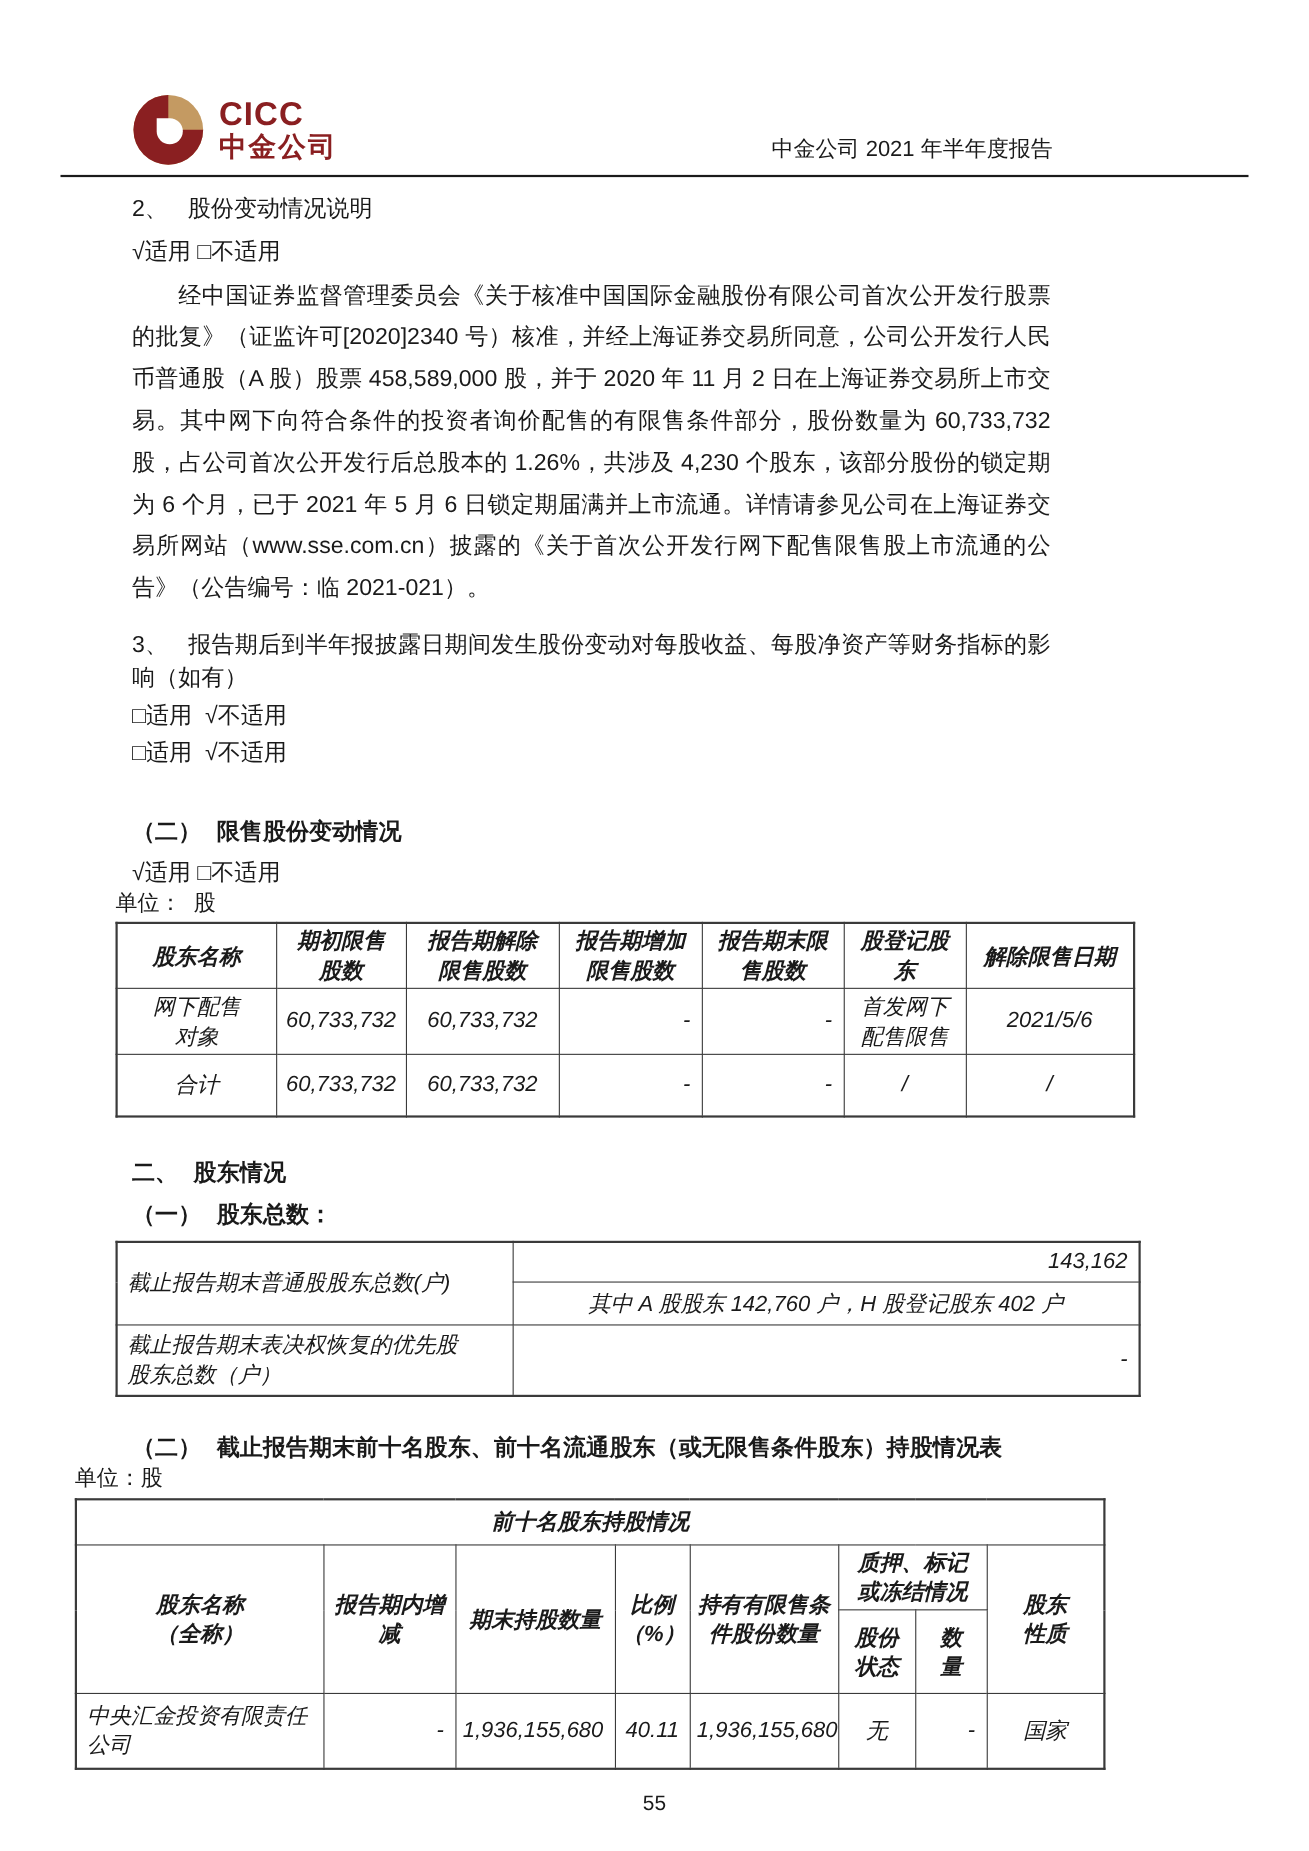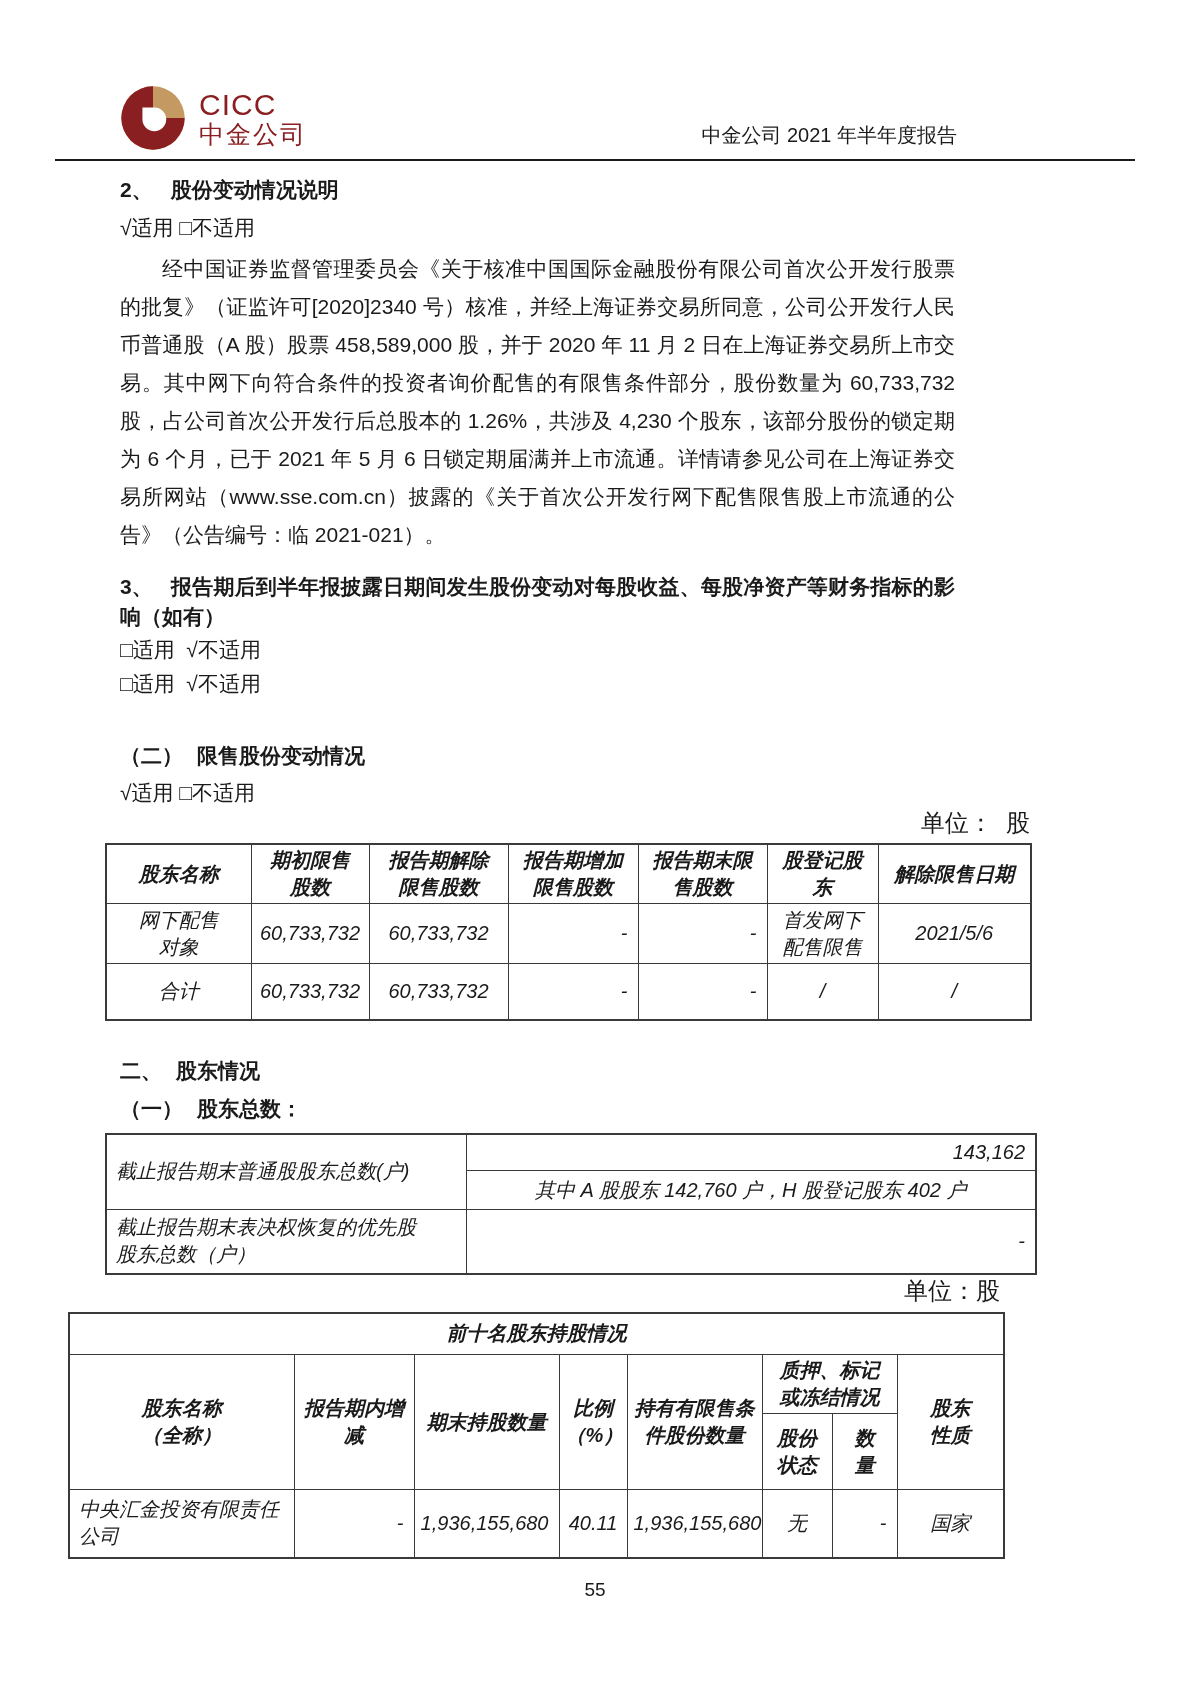--- a/index.html
+++ b/index.html
@@ -14,38 +14,38 @@
   }
   
   .header {
     margin:0 55px;
     padding:85px 0 8px 65px;
     border-bottom:2px solid #1b1b1b;
     display:flex; align-items:flex-end; justify-content:space-between;
   }
   .logo { display:flex; align-items:center; gap:13px; }
   .logo svg { width:66px; height:66px; display:block; }
-  .logo-text { line-height:1.05; color:#8a1f21; font-weight:normal; }
+  .logo-text { line-height:1.05; color:#8a1f21; font-weight:bold; }
   .logo-en { font-size:30px; letter-spacing:1px; }
   .logo-cn { font-size:25px; letter-spacing:2px; }
   .report-title { font-size:20px; padding-right:178px; padding-bottom:2px; }
 
   
   .content { margin:0 235px 0 120px; }
-  .hd { font-weight:bold; font-size:21px; line-height:30px; text-align:justify; }
+  .hd { font-weight:normal; font-size:21px; line-height:30px; text-align:justify; }
   .hd .num { margin-right:18px; }
   .sub-hd { font-weight:bold; font-size:21px; }
   .sub-hd .num { margin-right:14px; }
   .applic { font-size:21px; margin-top:9px; white-space:pre-wrap; }
   .para {
     margin-top:8px;
     font-size:21px; line-height:38px;
     text-align:justify; text-indent:42px;
   }
-  .unit { font-size:24px; text-align:right; white-space:pre-wrap; }
+  .unit { font-size:20px; text-align:left; white-space:pre-wrap; }
 
   
   table { border-collapse:collapse; table-layout:fixed; font-size:20px; }
   th, td { border:1px solid #3a3a3a; padding:2px 6px; vertical-align:middle; }
   table { border:2px solid #3a3a3a;font-style:italic; }
   th { font-weight:bold; text-align:center; }
   .pre { white-space:pre-line; }
   .c { text-align:center; }
   .l { text-align:left; padding-left:9px; }
   .r { text-align:right; padding-right:10px; }
@@ -183,20 +183,24 @@
       <td class="c">其中 A 股股东 142,760 户，H 股登记股东 402 户</td>
     </tr>
     <tr class="rc">
       <td class="l pre">截止报告期末表决权恢复的优先股
 股东总数（户）</td>
       <td class="r">-</td>
     </tr>
   </tbody>
     </table>
 
+  <div class="content">
+
+    <p class="sub-hd mt-e2b"><span class="num">（二）</span><span>截止报告期末前十名股东、前十名流通股东（或无限售条件股东）持股情况表</span></p>
+  </div>
 
   <div style="margin:0 190px 0 68px;" class="mt-unit2">
     <p class="unit">单位：股</p>
   </div>
 
   <table class="t-top">
     <colgroup>
       <col style="width:225px">
         <col style="width:120px">
         <col style="width:145px">

